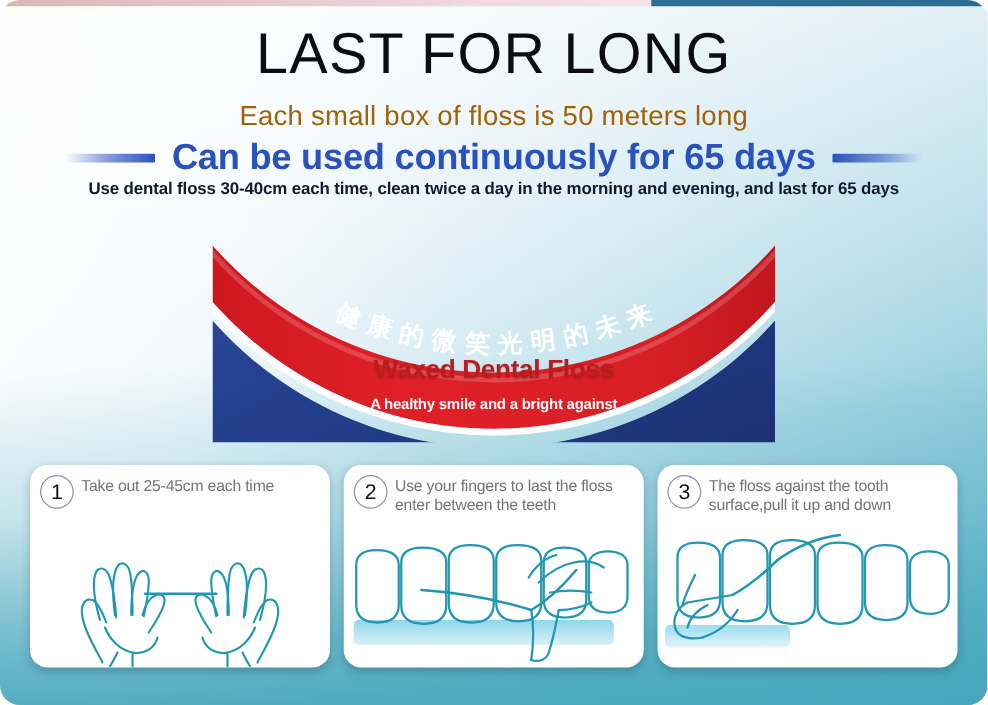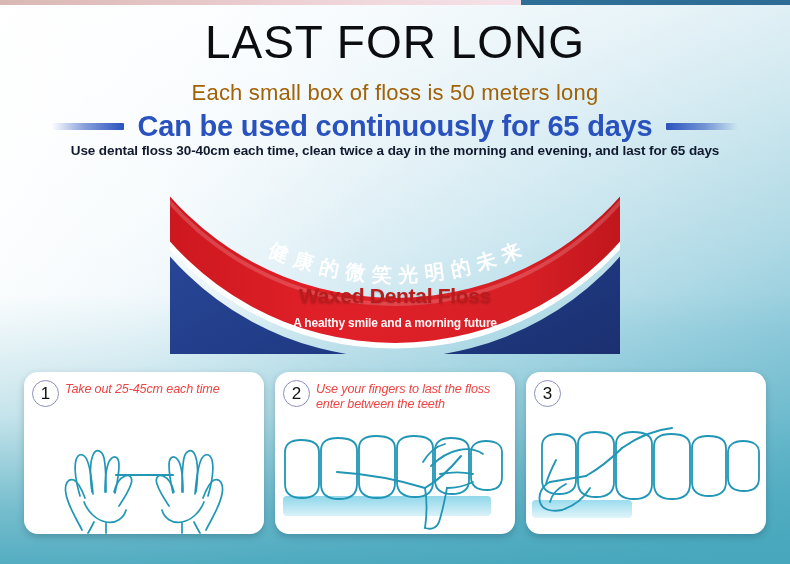--- a/index.html
+++ b/index.html
@@ -10,20 +10,21 @@
     overflow: hidden;
     font-family: "Liberation Sans", sans-serif;
   }
 
   #page {
     position: relative;
     width: 790px;
     height: 564px;
     overflow: hidden;
     background: #dff0f6;
+    border-radius: 16px;
   }
 
   
   .bg-base {
     position: absolute;
     inset: 0;
     background: linear-gradient(160deg,
         #fbfcfe 0%,
         #f4f9fc 14%,
         #e6f2f7 30%,
@@ -192,24 +193,23 @@
     font-size: 17px;
     display: flex;
     align-items: center;
     justify-content: center;
     line-height: 1;
     background: #fff;
   }
   .card-text {
     font-size: 12.6px;
     line-height: 1.22;
-    color: #ef4444;
+    color: #737373;
     padding-top: 2px;
     letter-spacing: -0.15px;
-    font-style: italic;
   }
   .card-art {
     position: absolute;
     left: 0; right: 0; bottom: 0;
     height: 112px;
   }
   .card-art svg { display: block; width: 100%; height: 100%; }
 </style>
 </head>
 <body>
@@ -273,21 +273,21 @@
         <path d="M -30,-34 A 300 300 0 0 0 480,-34" fill="none" stroke="rgba(255,255,255,0.18)" stroke-width="4"></path>
       </g>
 
       <text font-family="'DejaVu Sans', sans-serif" font-size="20" font-weight="bold" fill="#ffffff">
         <textPath href="#arcPath" startOffset="50%" text-anchor="middle">健 康 的 微 笑  光 明 的 未 来</textPath>
       </text>
     </svg>
 
     <div class="banner-texts">
       <div class="banner-en">Waxed Dental Floss</div>
-      <div class="banner-tag">A healthy smile and a morning future</div>
+      <div class="banner-tag">A healthy smile and a bright against</div>
     </div>
   </div>
 
   <div class="cards">
 
     <div class="card">
       <div class="card-head">
         <div class="step-circle">1</div>
         <div class="card-text">Take out 25-45cm each time</div>
       </div>
@@ -353,20 +353,21 @@
             <path d="M148,40 C154,30 162,24 170,22"></path>
             <path d="M165,52 C176,50 188,50 198,52"></path>
           </g>
         </svg>
       </div>
     </div>
 
     <div class="card">
       <div class="card-head">
         <div class="step-circle">3</div>
+        <div class="card-text">The floss against the tooth surface,pull it up and down</div>
       </div>
       <div class="card-art">
         <svg viewBox="0 0 240 112" xmlns="http://www.w3.org/2000/svg">
           <defs>
             <linearGradient id="gumGrad3" x1="0" y1="0" x2="0" y2="1">
               <stop offset="0%" stop-color="#9adcee"></stop>
               <stop offset="100%" stop-color="#e2f5fa"></stop>
             </linearGradient>
           </defs>
           <rect x="6" y="78" width="100" height="18" rx="4" fill="url(#gumGrad3)"></rect>

